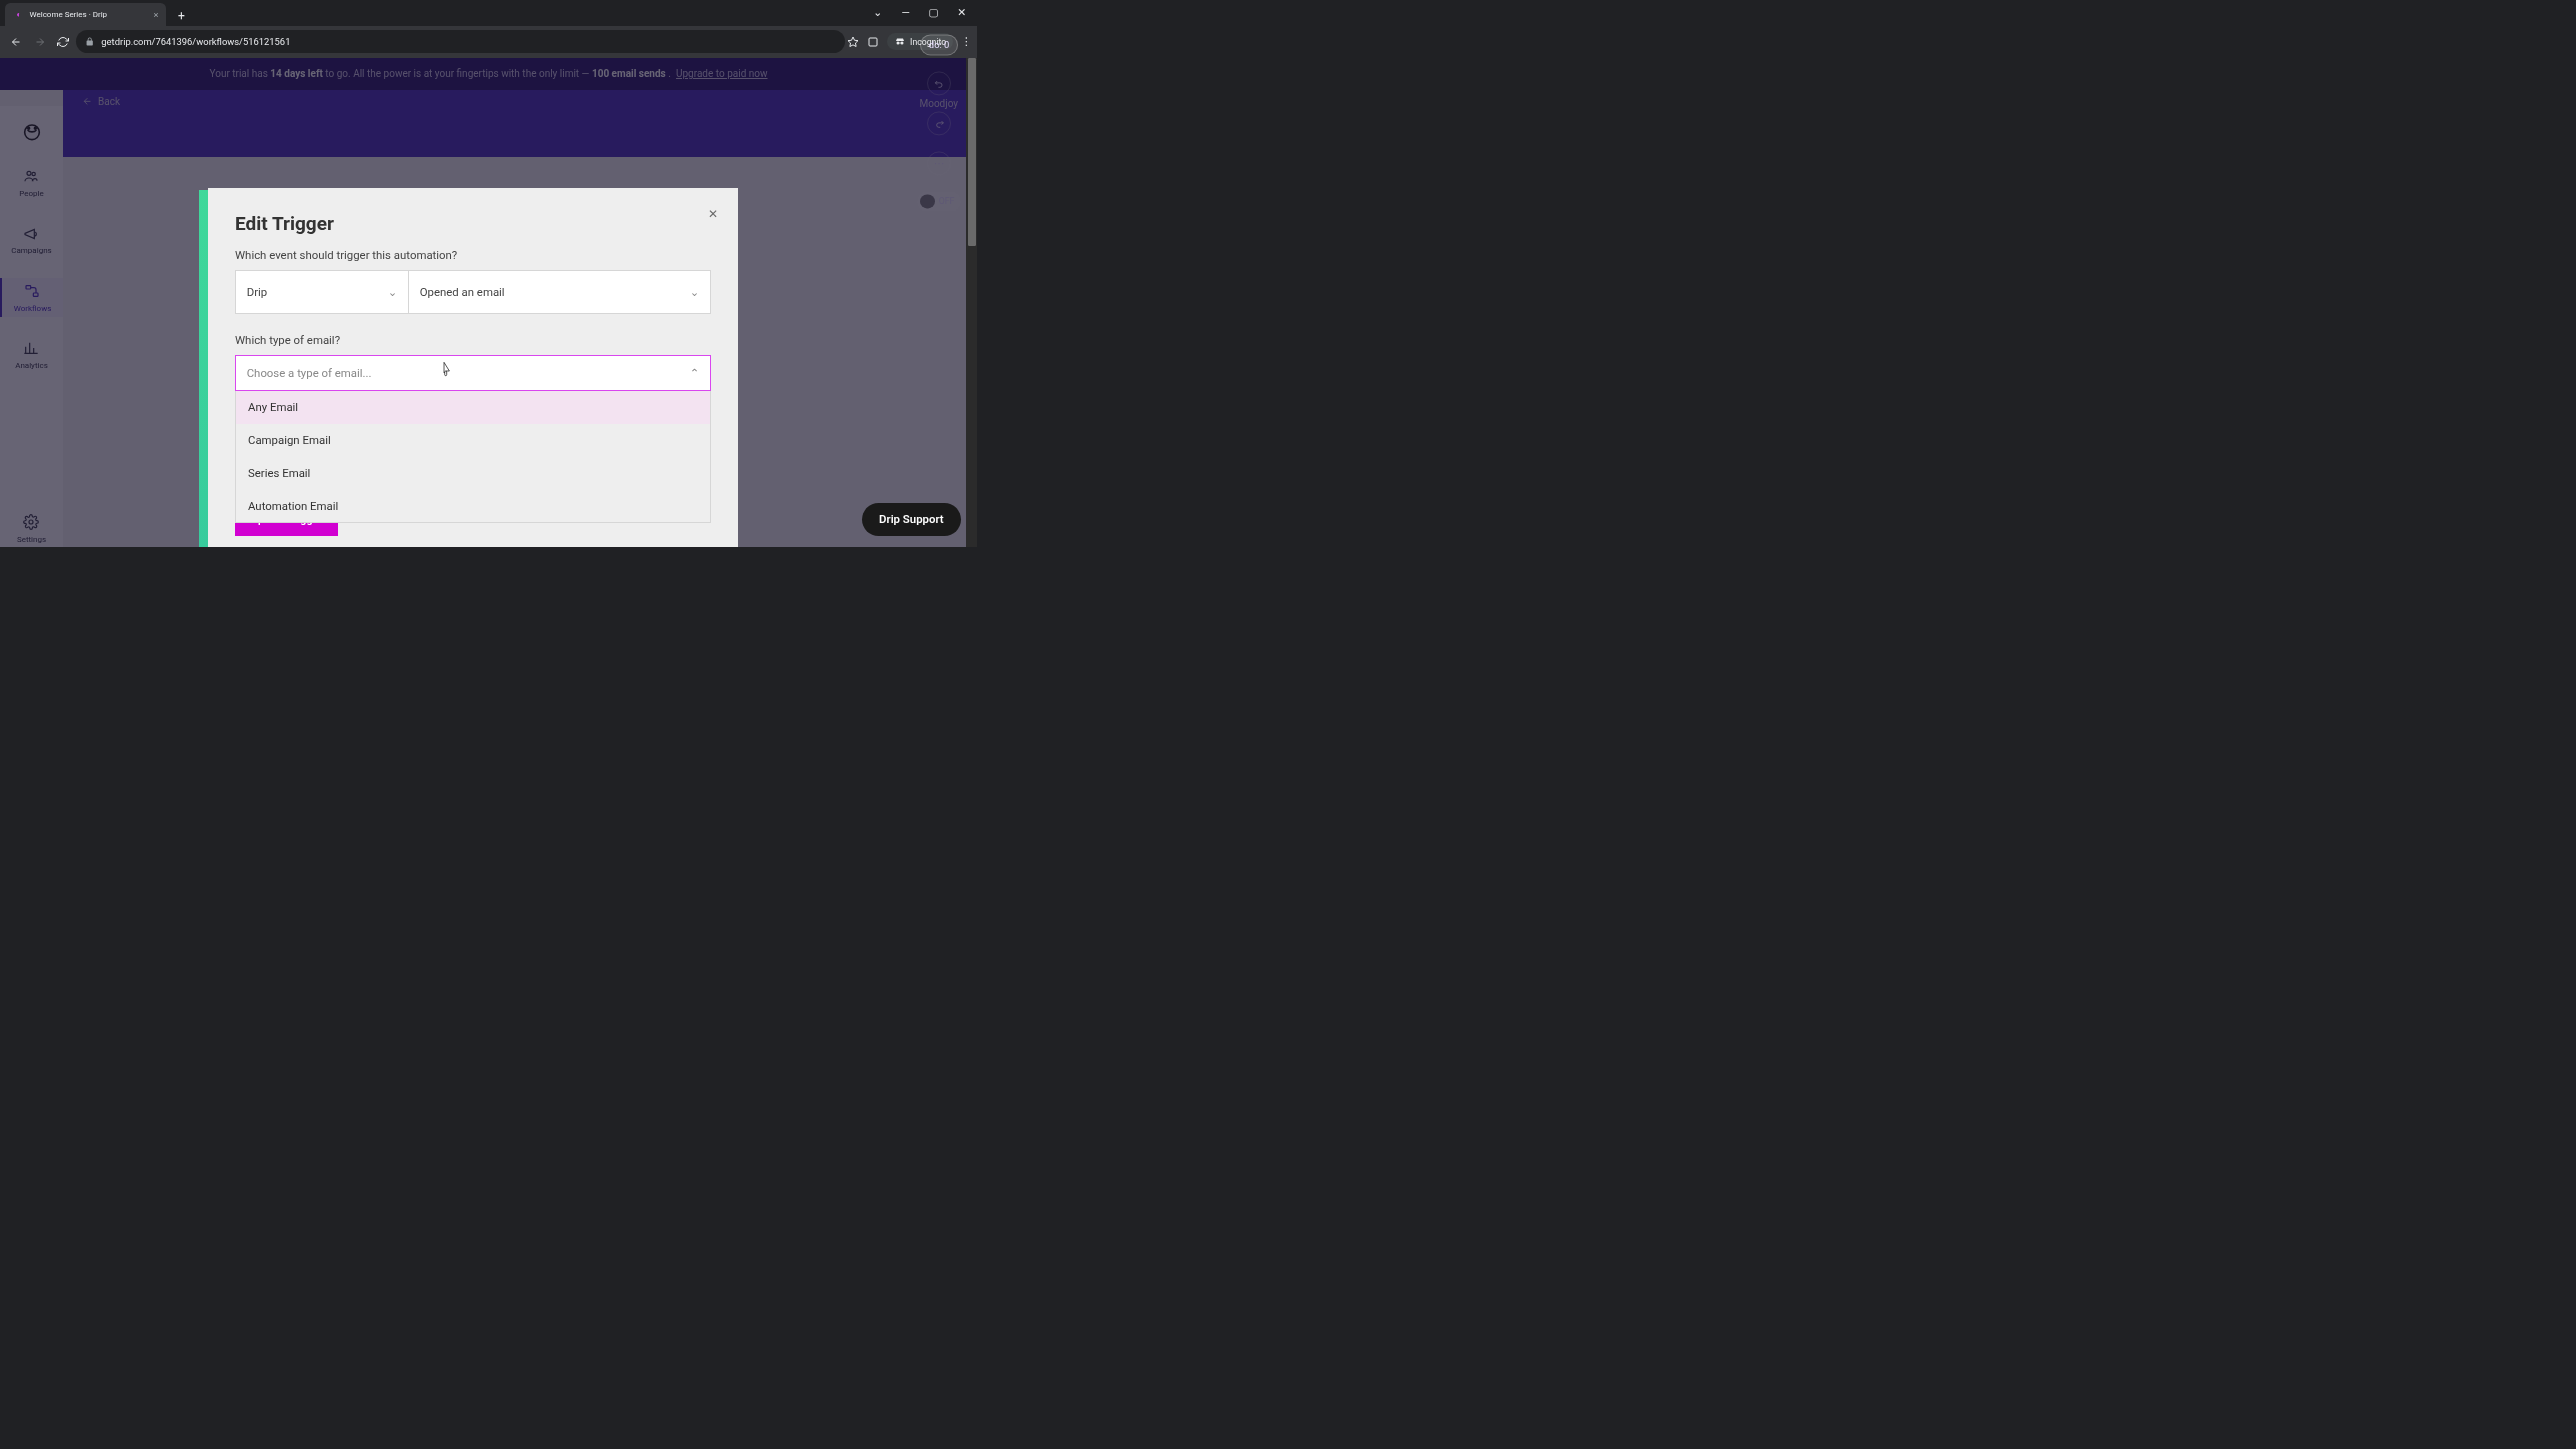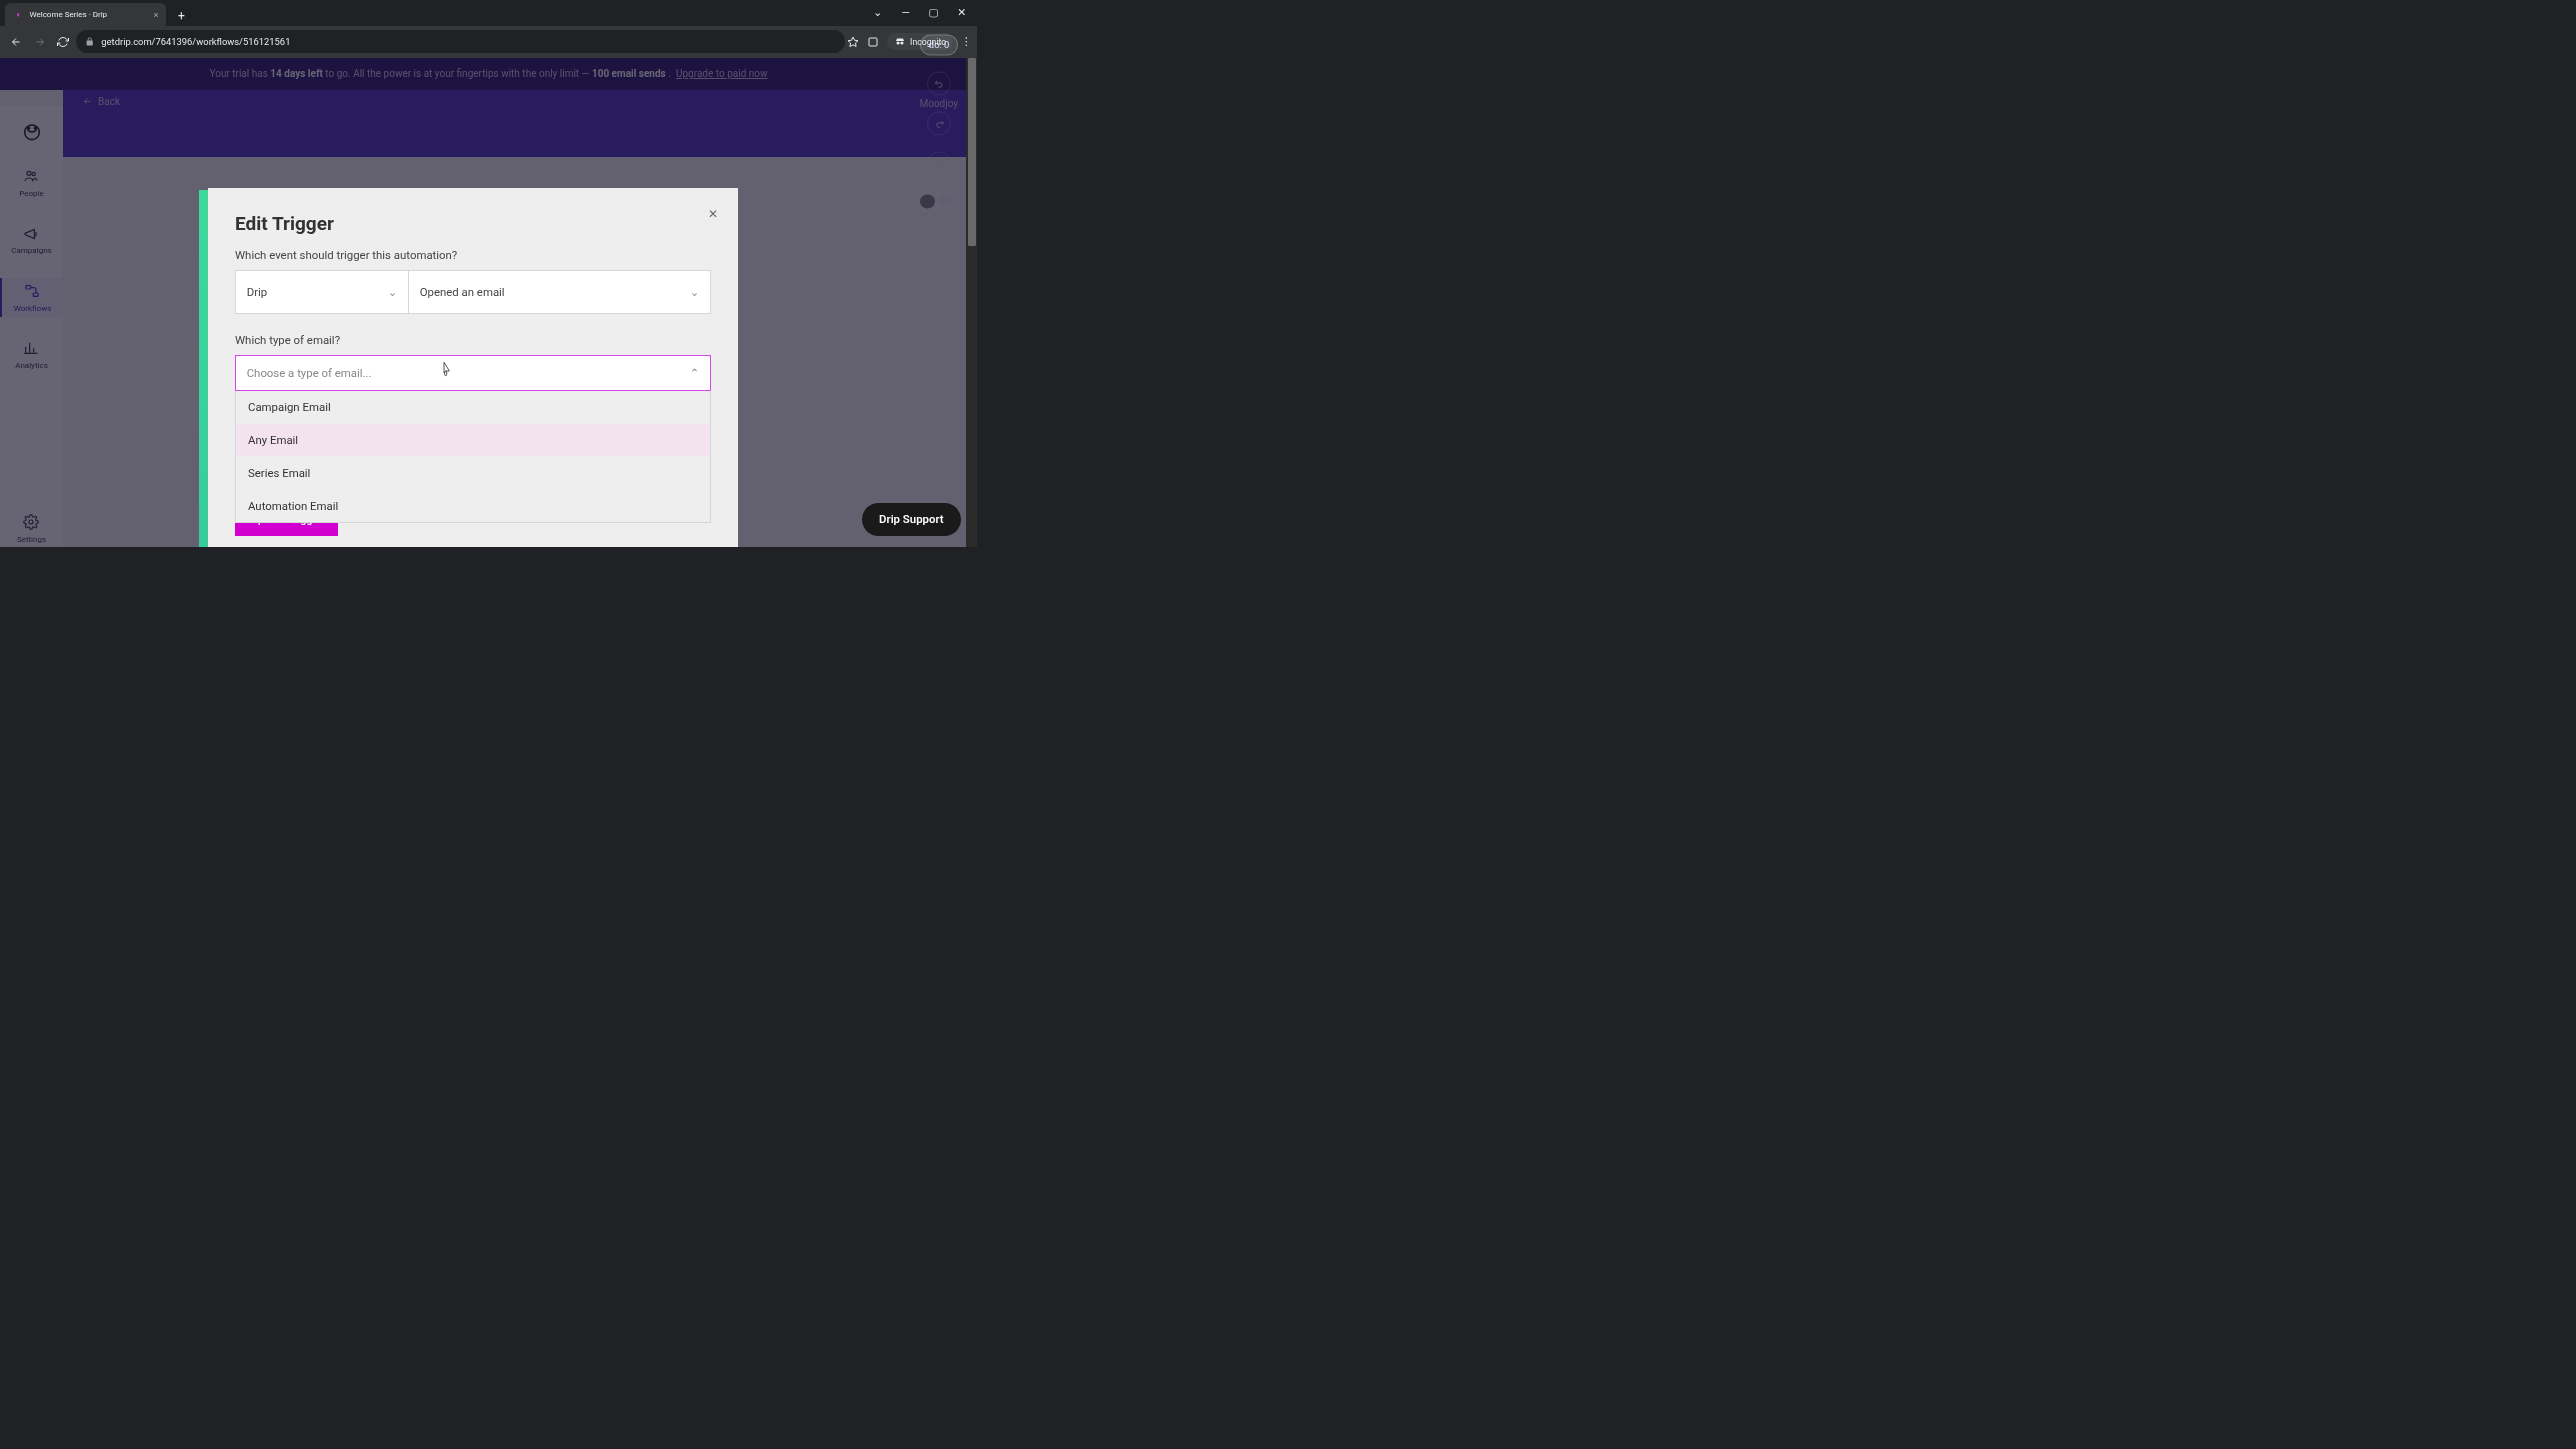--- a/index.html
+++ b/index.html
@@ -284,22 +284,22 @@
         </div>
       </div>
 
       <div class="modal-label">Which type of email?</div>
       <div class="email-type-wrap">
         <div class="select-open">
           <span>Choose a type of email...</span>
           <span class="chev">⌃</span>
         </div>
         <div class="dropdown-list">
+          <div class="dropdown-item hover">Any Email</div>
           <div class="dropdown-item">Campaign Email</div>
-          <div class="dropdown-item hover">Any Email</div>
           <div class="dropdown-item">Series Email</div>
           <div class="dropdown-item">Automation Email</div>
         </div>
       </div>
 
       <button class="update-btn">Update Trigger</button>
     </div>
   </div>
 
   <div class="support-chip">Drip Support</div>

